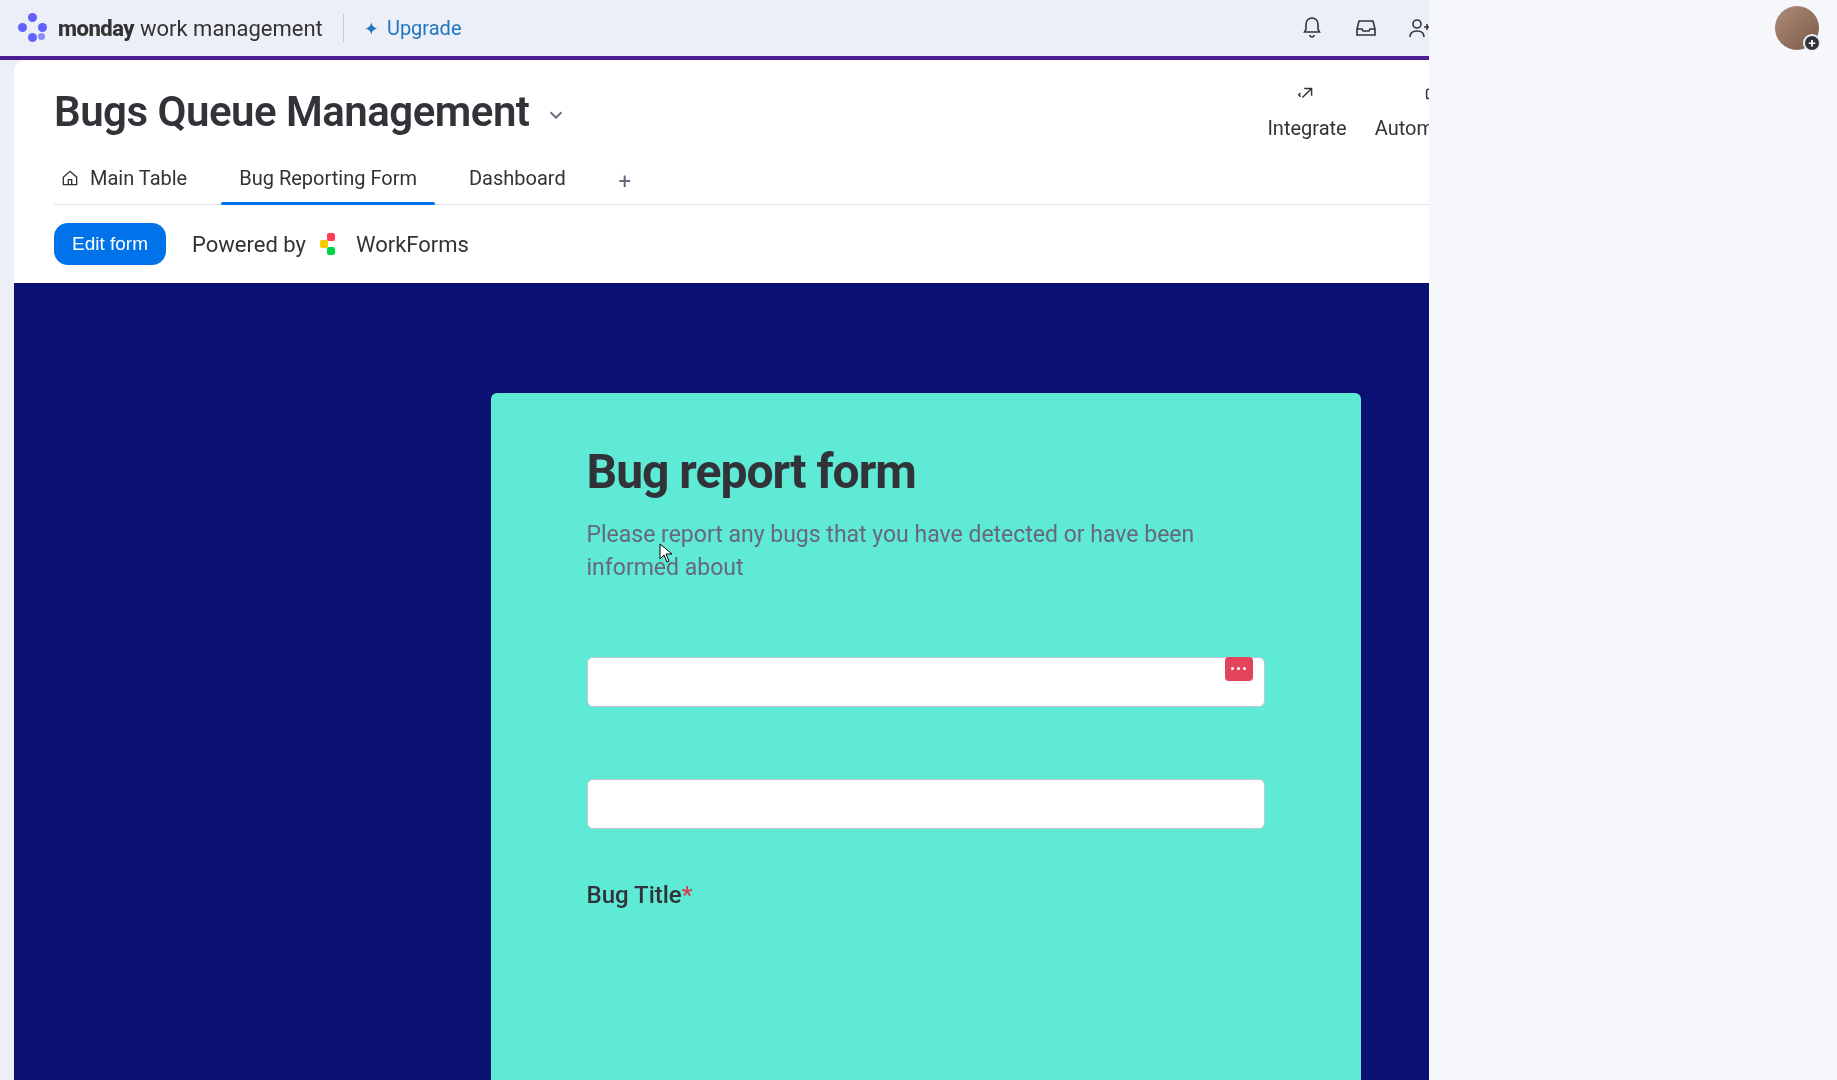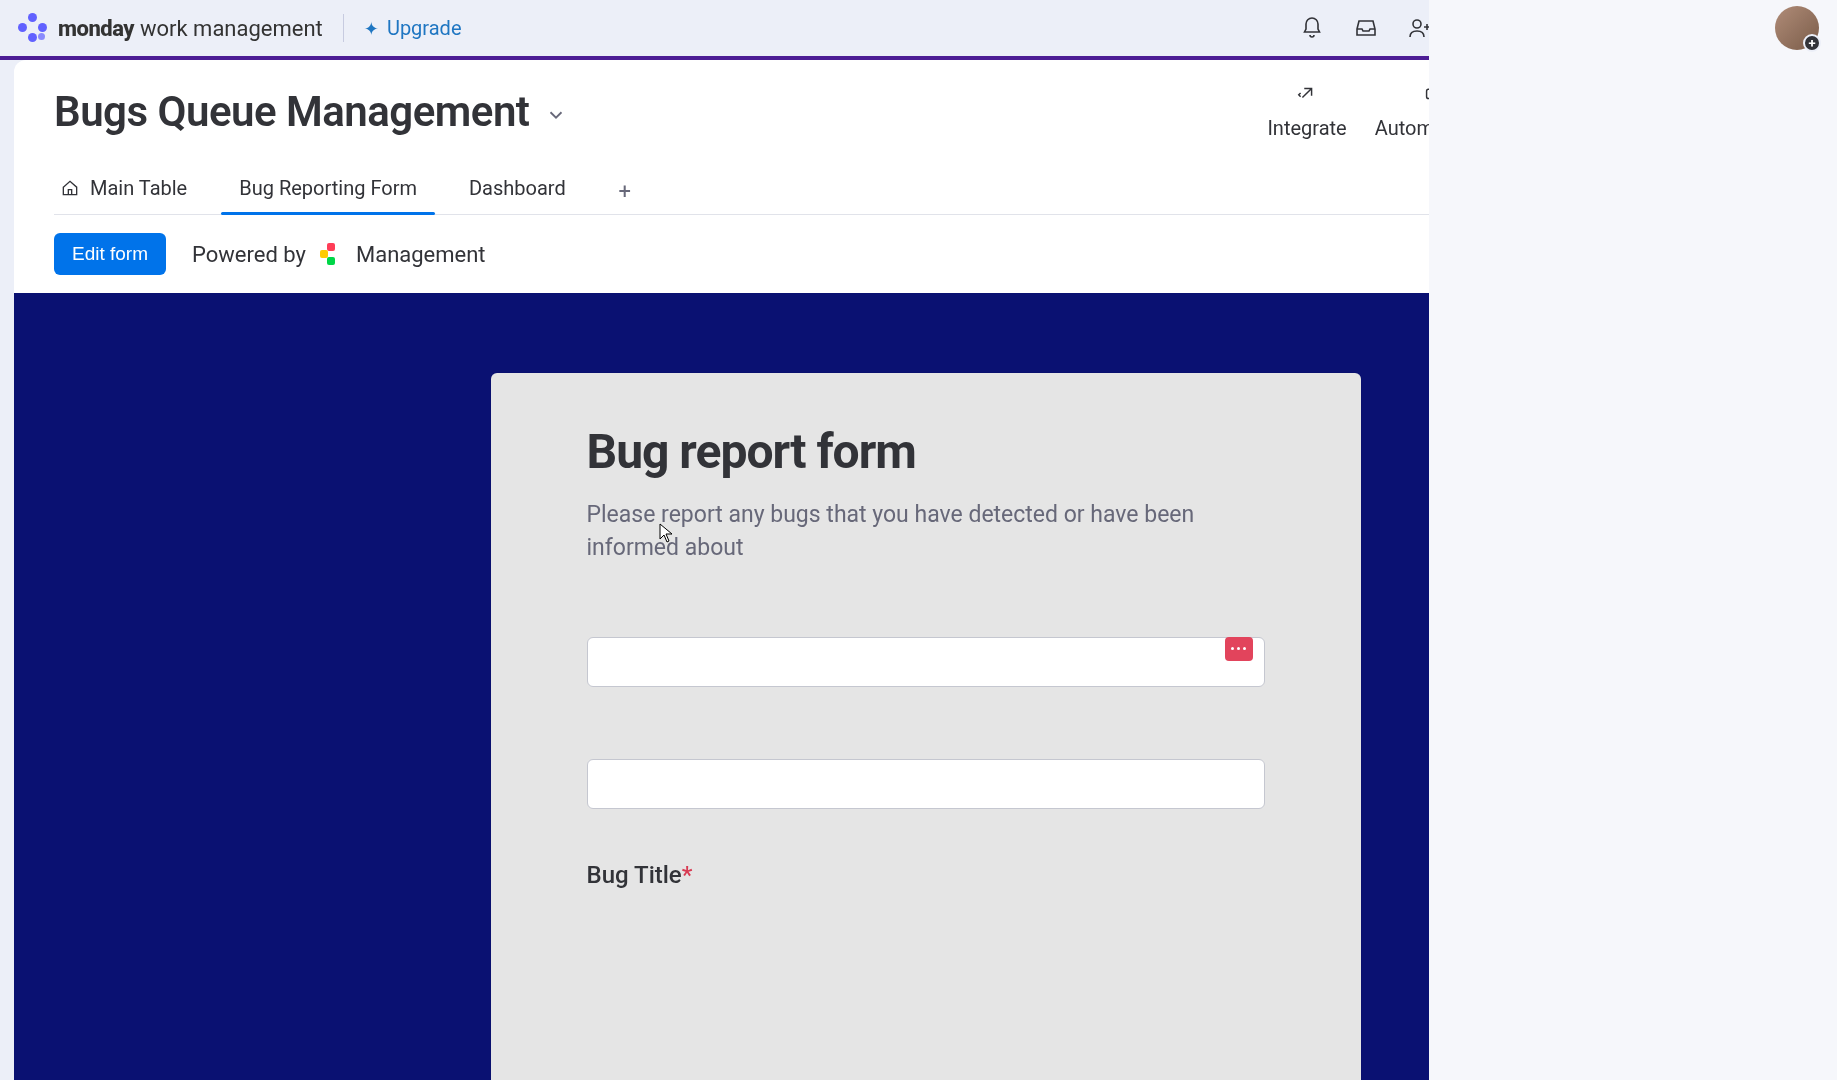--- a/index.html
+++ b/index.html
@@ -74,39 +74,39 @@
   .ba-item { display:flex; align-items:center; gap:12px; font-size:20px; color:#323338; cursor:pointer;flex-direction:column;}
   .ba-item svg { width:22px; height:22px; stroke:#323338; fill:none; stroke-width:1.6;}
   .small-avatar { width:32px; height:32px; border-radius:50%; background:linear-gradient(135deg,#c2a389,#8a6a52); }
   .invite-btn {
     border:1px solid #c5c7d0; border-radius:6px; padding:8px 18px;
     font-size:20px; background:#fff; cursor:pointer;
   }
   .dots-btn svg{ width:26px; height:26px; fill:#323338; }
 
   
-  .tabs { display:flex; align-items:center; gap:40px; margin-top:28px; border-bottom:1px solid #e1e3ea; }
+  .tabs { display:flex; align-items:center; gap:40px; margin-top:18px; border-bottom:1px solid #e1e3ea; }
   .tab {
     display:flex; align-items:center; gap:10px; font-size:20px;
     padding: 8px 6px 14px 6px; color:#323338; cursor:pointer;
     position:relative;
   }
   .tab.active::after {
     content:""; position:absolute; left:-12px; right:-12px; bottom:-1px;
     height:3px; background:#0073ea; border-radius:2px;
   }
   .tab svg { width:20px; height:20px; stroke:#323338; fill:none; stroke-width:1.6; }
   .add-tab { width:26px; height:26px; display:flex; align-items:center; justify-content:center; color:#676879; cursor:pointer; font-size:22px; }
 
   
   .form-toolbar {
     display:flex; align-items:center; padding: 18px 40px 18px 40px; gap:26px;
   }
   .edit-form-btn {
-    background:#0073ea; color:#fff; border:none; border-radius:6px;
+    background:#0073ea; color:#fff; border:none; border-radius:14px;
     font-size:19px; padding:10px 18px; cursor:pointer;
   }
   .powered { display:flex; align-items:center; gap:14px; font-size:22px; color:#323338; }
   .wf-logo {
     width:22px; height:22px; position:relative;
   }
   .wf-logo span{ position:absolute; width:8px; height:8px; border-radius:2px;}
   .wf-logo span:nth-child(1){ top:0; left:7px; background:#ff3d57;}
   .wf-logo span:nth-child(2){ top:7px; left:0; background:#ffcb00;}
   .wf-logo span:nth-child(3){ top:14px; left:7px; background:#00d647;}
@@ -125,23 +125,24 @@
   }
   .collapse-btn svg{ width:16px; height:16px; stroke:#323338; fill:none; stroke-width:2;}
 
   
   .form-canvas {
     flex:1; background:#0a1172; 
     display:flex; justify-content:center; padding-top:80px;
     overflow:hidden;
   }
   .form-card {
-    width: 870px; background:#e5e5e5; border-radius:6px 6px 0 0;
+    width: 870px; background:#5eead4; border-radius:6px 6px 0 0;
     padding: 50px 96px 21px 96px;
     box-shadow: 0 0 0 1px rgba(0,0,0,.03);
+    margin-top: 30px;
   }
   .form-title { font-size:48px; font-weight:700; letter-spacing:-1px; }
   .form-desc  { font-size:23px; color:#676879; margin-top:18px; line-height:1.45; max-width: 640px;}
   .field { margin-top:46px; }
   .field-label { font-size:24px; font-weight:500; }
   .req { color:#d83a52; }
   .text-input {
     margin-top:26px; width:100%; height:50px;
     border:1px solid #c5c7d0; border-radius:6px;
     padding: 0 56px 0 16px; font-size:18px; position:relative;
@@ -317,21 +318,21 @@
 
   <div class="form-toolbar">
     <button class="edit-form-btn">Edit form</button>
     <div class="powered">
       <span>Powered by</span>
       <div class="wf-logo">
           <span></span>
           <span></span>
           <span></span>
         </div>
-      <span>Management</span>
+      <span>WorkForms</span>
     </div>
     <div class="toolbar-right">
       <div class="copy-link">
         <div class="lbl">
           <svg viewBox="0 0 24 24">
               <rect x="8" y="8" width="12" height="12" rx="2"></rect>
               <rect x="4" y="4" width="12" height="12" rx="2"></rect>
             </svg>
           <span>Copy form link</span>
         </div>

